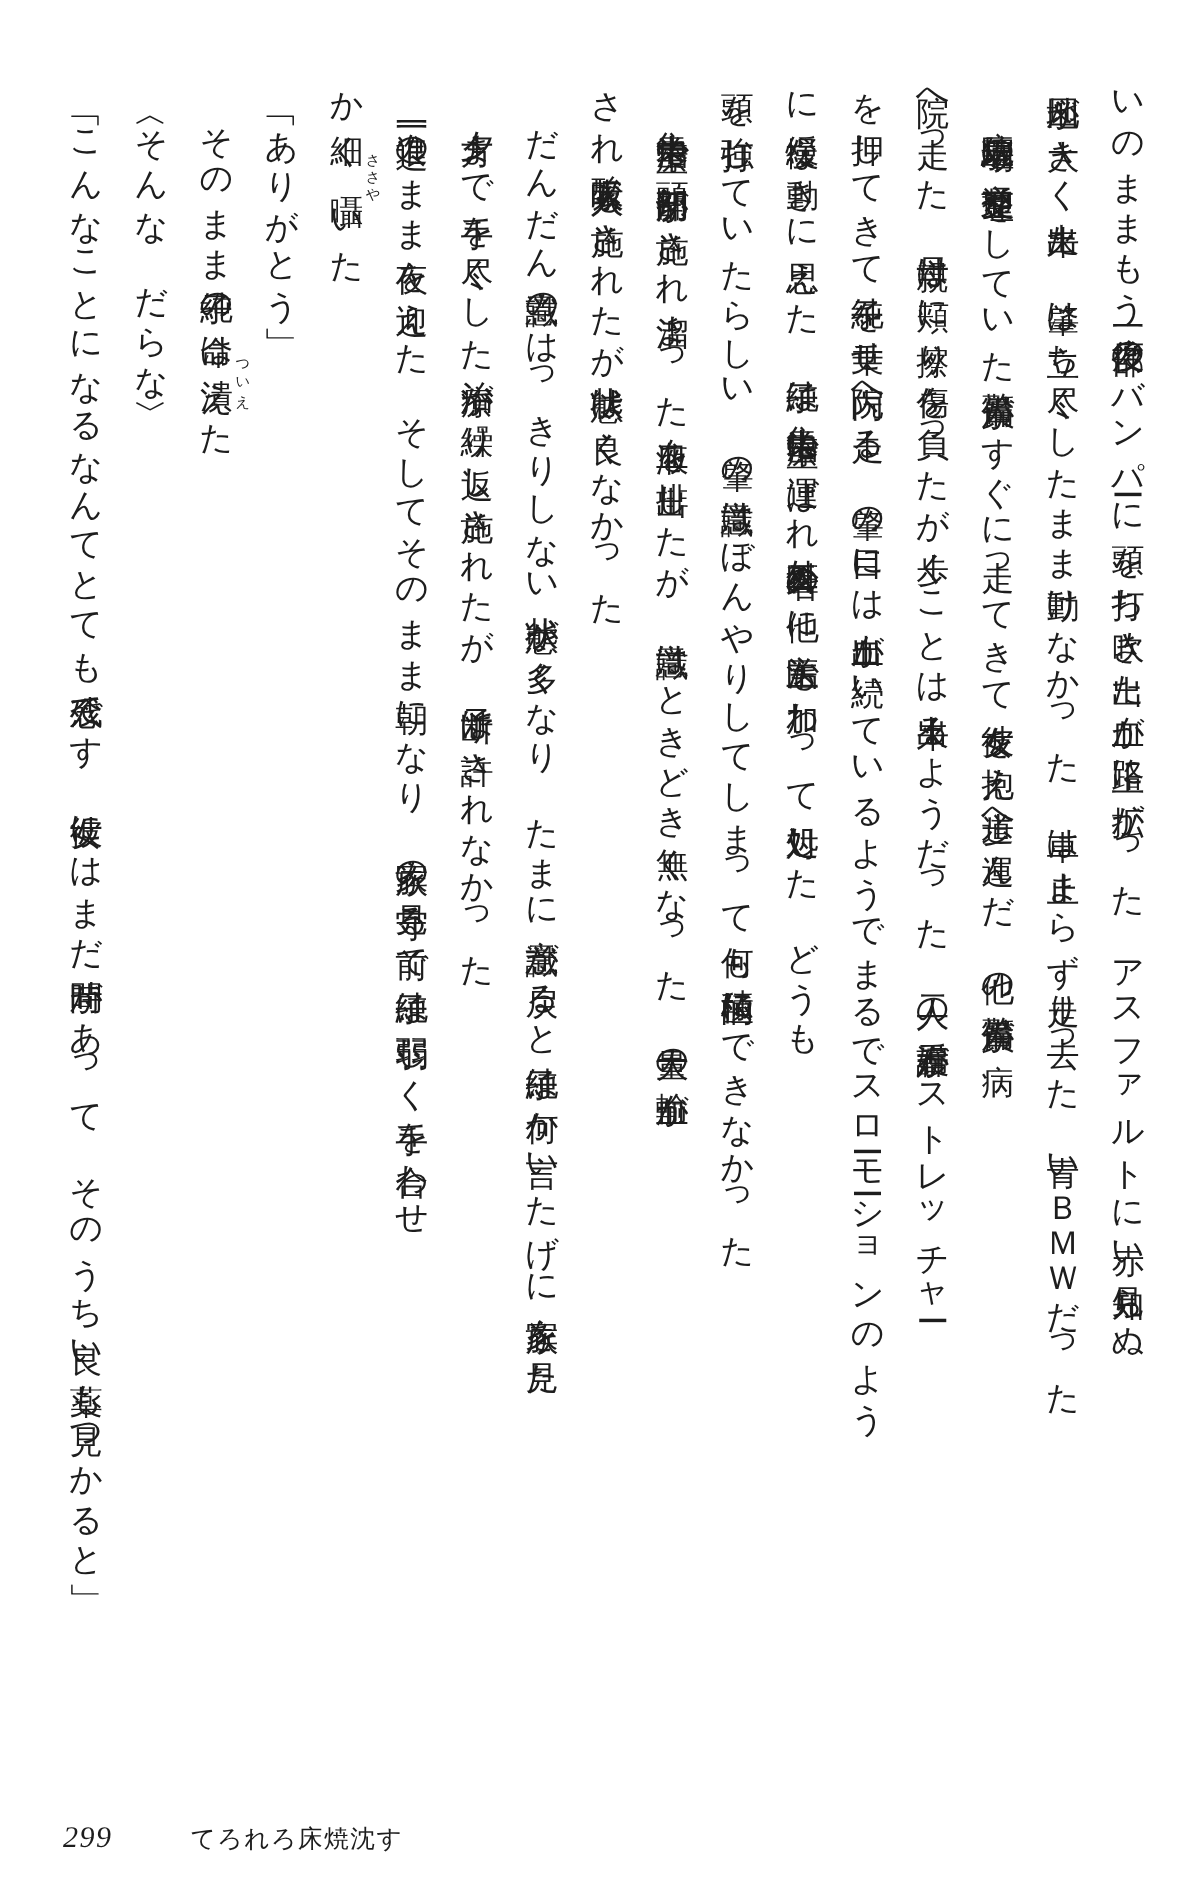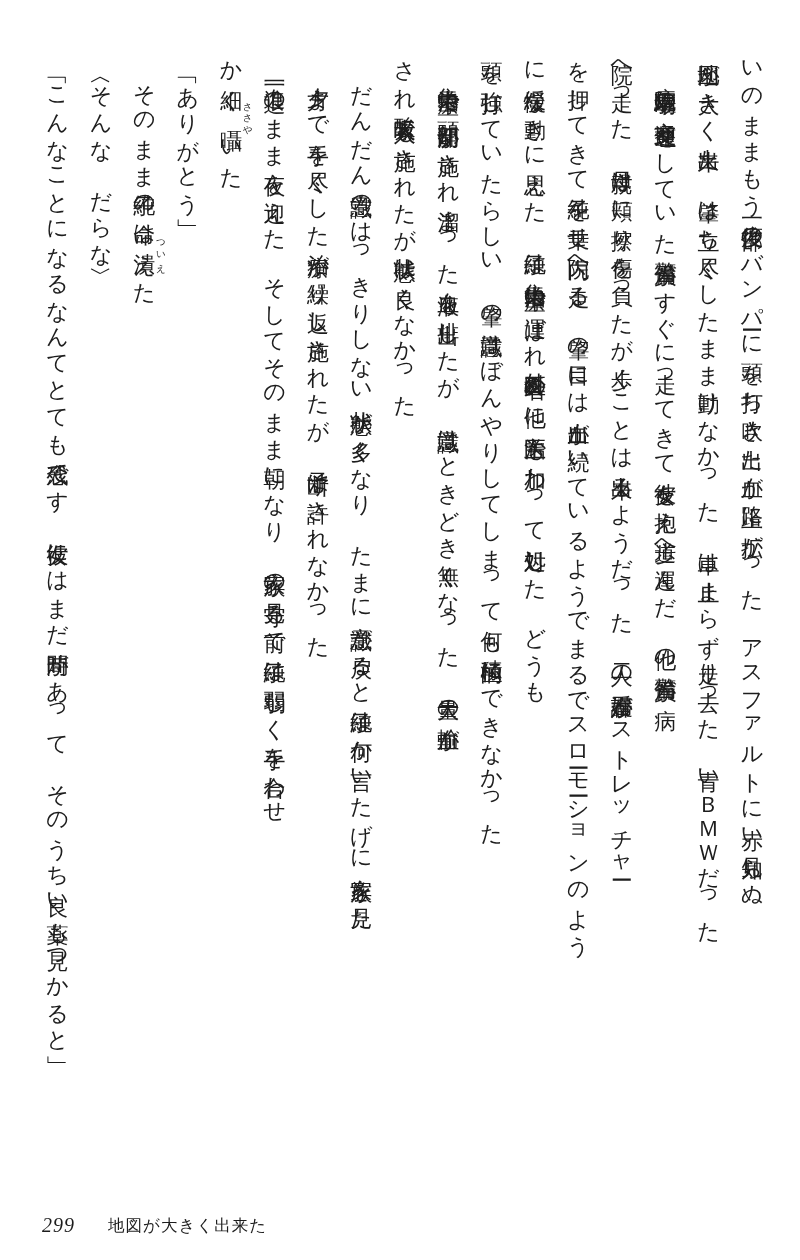--- a/index.html
+++ b/index.html
@@ -43,21 +43,21 @@
     font-size: 9.5px;
     letter-spacing: 0.5px;
     font-family: "Liberation Serif", "DejaVu Serif", serif;
   }
   .footer {
     position: absolute;
     left: 42px;
     top: 1214px;
     display: flex;
     align-items: flex-end;
-    gap: 33px;
+    gap: 52px;
   }
   .pagenum {
     font-style: italic;
     font-size: 20px;
     letter-spacing: 1px;
   }
   .running-title {
     font-size: 16.5px;
     letter-spacing: 1px;
   }
@@ -80,15 +80,15 @@
       <div class="tline indent">夕方まで手を尽くした治療が繰り返し施されたが　予断は許されなかった</div>
       <div class="tline indent">一進一退のまま夜を迎えた　そしてそのまま朝になり　家族の見守る前で純子は弱弱しく手を合わせ</div>
       <div class="tline">か細く<ruby>囁<rt>ささや</rt></ruby>いた</div>
       <div class="tline indent">「ありがとう」</div>
       <div class="tline indent">そのまま純子の命は<ruby>潰え<rt>ついえ</rt></ruby>た</div>
       <div class="tline indent">〈そんな　だらな〉</div>
       <div class="tline indent">「こんなことになるなんてとても残念です　彼女にはまだ時間があって　そのうち良い薬も見つかると」</div>
     </div>
   <div class="footer">
     <span class="pagenum">299</span>
-    <span class="running-title">地図が大きく出来た</span>
+    <span class="running-title">てろれろ床焼沈す</span>
   </div>
 </div>
 
 </body></html>

